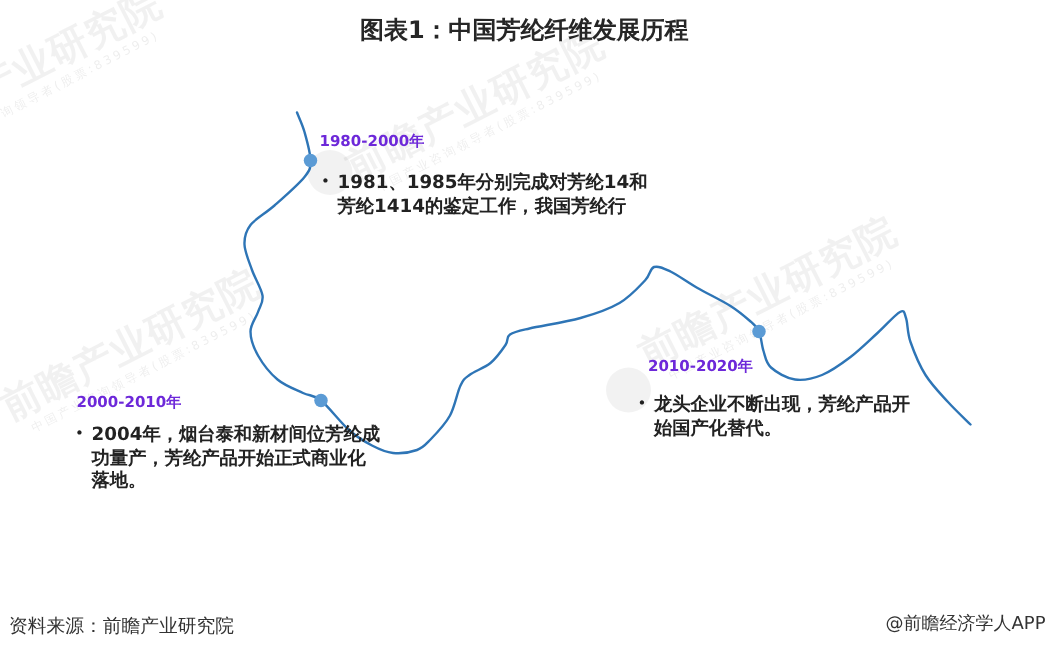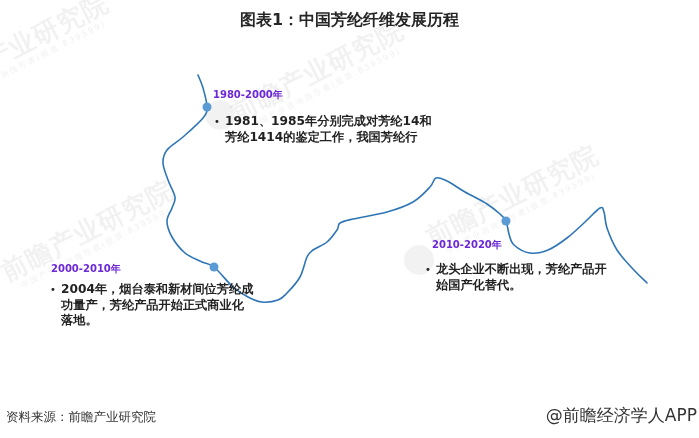--- a/index.html
+++ b/index.html
@@ -29,21 +29,21 @@
       line-height: 16px; white-space: nowrap;
     }
     .event-body { position: absolute; font-size: 12.2px; line-height: 15.6px; color: #222; }
     .event-body .bullet { position: absolute; left: 0; top: 0; font-size: 10px; }
     .event-body .line { display: block; padding-left: 11px; white-space: nowrap; font-weight: bold; }
     .footer-source {
       position: absolute; left: 6px; top: 408px; font-size: 12.5px; color: #333;
       line-height: 18px; white-space: nowrap; text-align: right;
     }
     .footer-credit {
-      position: absolute; right: 2px; top: 406px; font-size: 17px; color: #333;
+      position: absolute; right: 2px; top: 406px; font-size: 12px; color: #333;
       line-height: 18px; white-space: nowrap;
     }
   </style>
 </head>
 <body>
 
 <div class="watermark" style="left:-70px; top:28px;">
   <div class="wm-main">前瞻产业研究院</div>
   <div class="wm-sub">中国产业咨询领导者(股票:839599)</div>
 </div>

